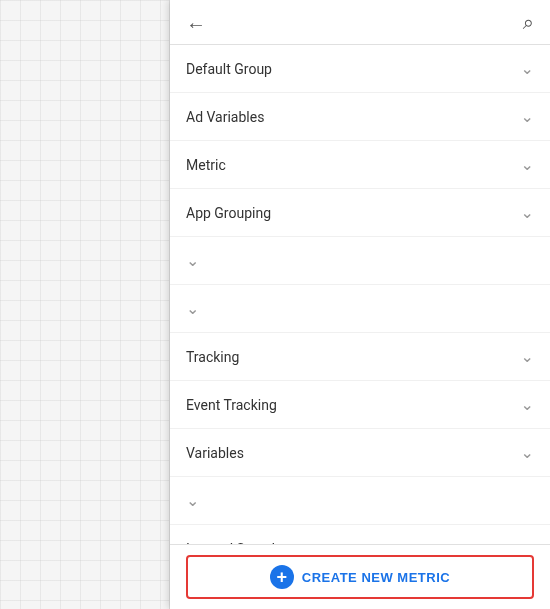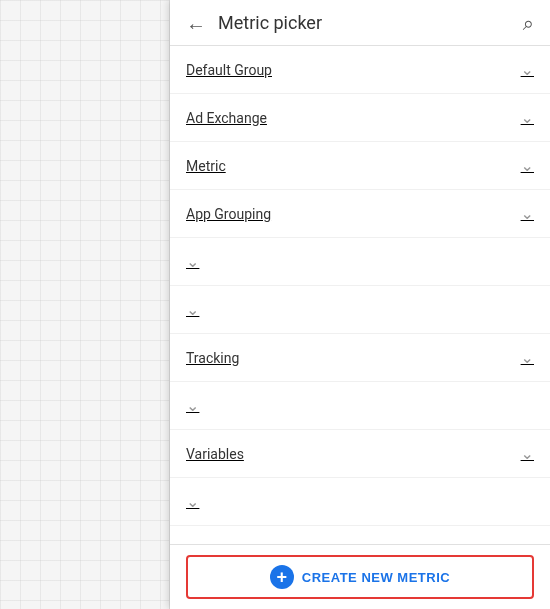--- a/index.html
+++ b/index.html
@@ -79,21 +79,20 @@
     }
 
     .menu-item {
       display: flex;
       align-items: center;
       justify-content: space-between;
       padding: 14px 16px;
       border-bottom: 1px solid #f0f0f0;
       cursor: pointer;
       transition: background 0.15s;
-      text-decoration: underline;
     }
 
     .menu-item-label {
       font-size: 14px;
       color: #333;
       font-weight: 400;
     }
 
     .chevron-down {
       color: #999;
@@ -160,32 +159,31 @@
 </head>
 <body>
 
 <div class="left-panel"></div>
 
 <div class="right-panel">
 
   <div class="header">
     <div class="header-left">
       <span class="back-arrow">←</span>
-      <span class="header-title">Metric picker</span>
     </div>
     <span class="search-icon-btn">⌕</span>
   </div>
 
   <div class="menu-list">
   <div class="menu-item">
         <span class="menu-item-label">Default Group</span>
         <span class="chevron-down">⌄</span>
       </div>
       <div class="menu-item">
-        <span class="menu-item-label">Ad Exchange</span>
+        <span class="menu-item-label">Ad Variables</span>
         <span class="chevron-down">⌄</span>
       </div>
       <div class="menu-item">
         <span class="menu-item-label">Metric</span>
         <span class="chevron-down">⌄</span>
       </div>
       <div class="menu-item">
         <span class="menu-item-label">App Grouping</span>
         <span class="chevron-down">⌄</span>
       </div>
@@ -193,20 +191,21 @@
         <span class="chevron-down">⌄</span>
       </div>
       <div class="menu-item">
         <span class="chevron-down">⌄</span>
       </div>
       <div class="menu-item">
         <span class="menu-item-label">Tracking</span>
         <span class="chevron-down">⌄</span>
       </div>
       <div class="menu-item">
+        <span class="menu-item-label">Event Tracking</span>
         <span class="chevron-down">⌄</span>
       </div>
       <div class="menu-item">
         <span class="menu-item-label">Variables</span>
         <span class="chevron-down">⌄</span>
       </div>
       <div class="menu-item">
         <span class="chevron-down">⌄</span>
       </div>
       <div class="menu-item">

